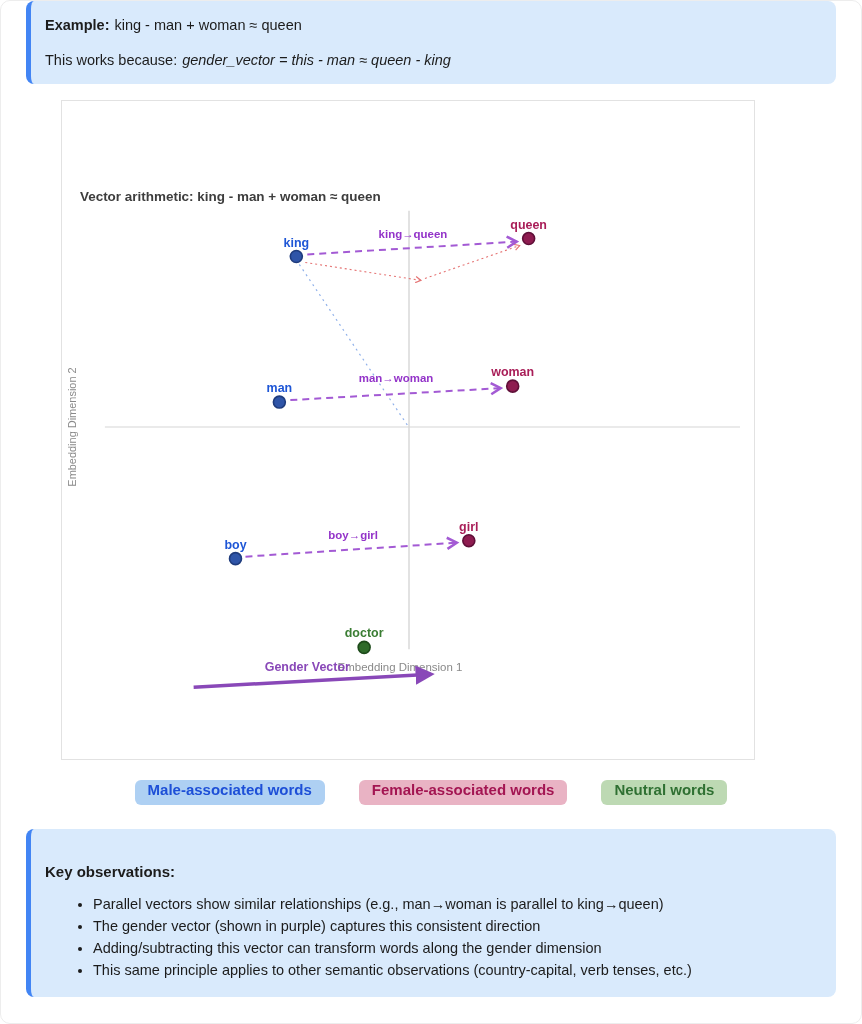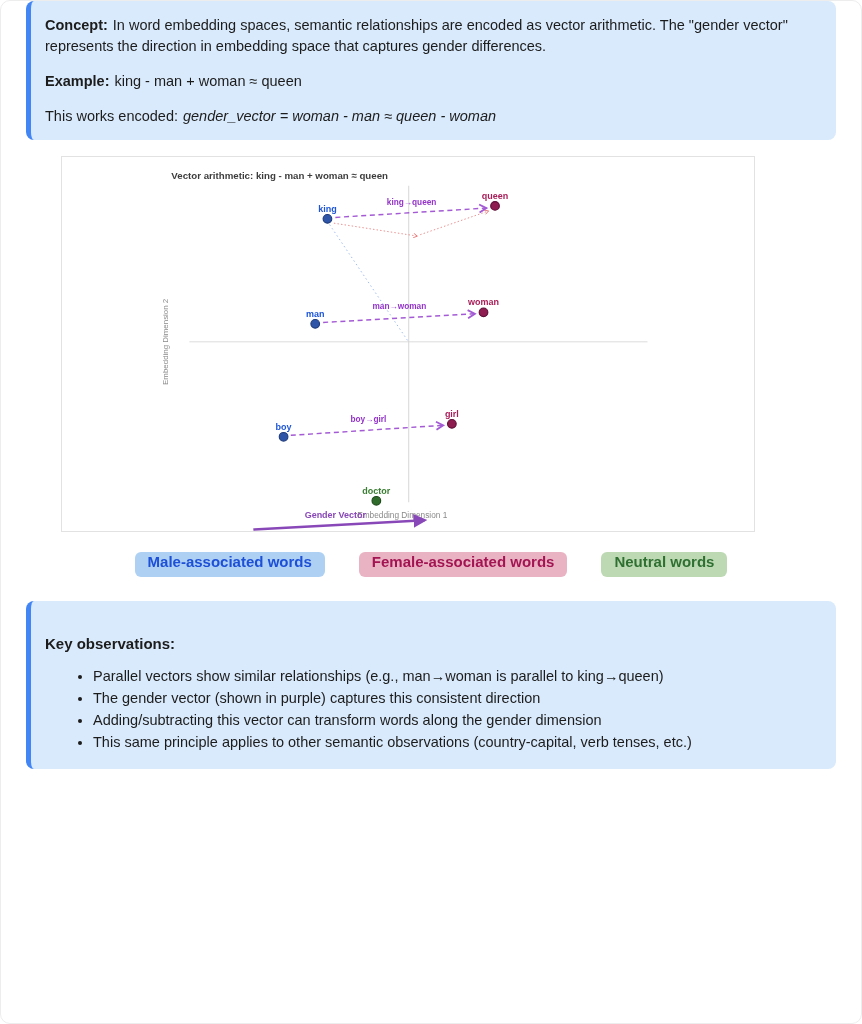--- a/index.html
+++ b/index.html
@@ -30,21 +30,21 @@
     border-radius: 8px;
     padding: 14px 18px 13px 14px;
     font-size: 14.5px;
     line-height: 1.45;
   }
   .info-box p { margin: 0 0 14px; }
   .info-box p:last-child { margin-bottom: 0; }
   .info-box strong { margin-right: 5px; }
   .works-prefix { margin-right: 5px; }
   .chart-card {
-    width: 694px; height: 376px;
+    width: 694px; height: 660px;
     margin: 16px 0 0 60px;
     border: 1px solid #e2e2e2;
     background: #fff;
   }
   .chart-card svg { display:block; width: 100%; height: 100%; }
   .legend-row {
     display: flex;
     justify-content: center;
     gap: 34px;
     margin-top: 20px;
@@ -63,27 +63,24 @@
   .obs-box li { font-size: 14.5px; line-height: 1.52; }
 </style>
 </head>
 <body>
 
 <div class="page">
 
 
   <div class="info-box">
     <p>
-      <strong>Concept:</strong><span>In word embedding spaces, semantic relationships are encoded as vector arithmetic. The "gender vector" represents the direction in embedding space that captures gender differences.</span>
-    </p>
-    <p>
       <strong>Example:</strong><span>king - man + woman ≈ queen</span>
     </p>
     <p>
-      <span class="works-prefix">This works encoded:</span><em>gender_vector = woman - man ≈ queen - woman</em>
+      <span class="works-prefix">This works because:</span><em>gender_vector = this - man ≈ queen - king</em>
     </p>
   </div>
 
   <div class="chart-card">
     <svg id="chart-svg" xmlns="http://www.w3.org/2000/svg" viewBox="0 0 694 520">
         <defs>
           <marker id="chev-purple" viewBox="0 0 10 10" refX="8" refY="5" markerWidth="7" markerHeight="7" orient="auto">
             <path d="M1,1 L8,5 L1,9" fill="none" stroke="#a35ad4" stroke-width="1.8"></path>
           </marker>
           <marker id="chev-red" viewBox="0 0 10 10" refX="8" refY="5" markerWidth="7" markerHeight="7" orient="auto">

